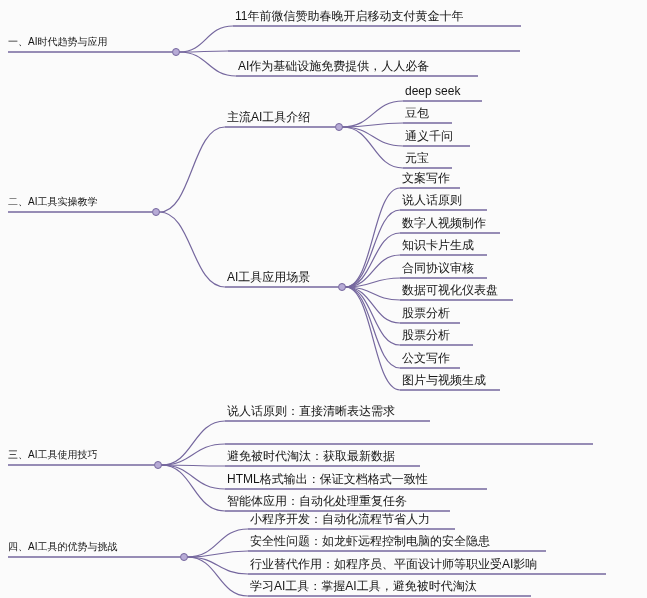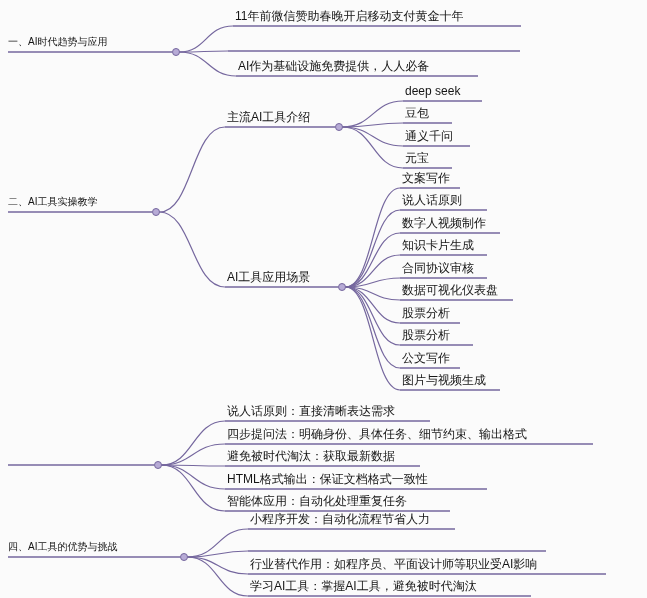--- a/index.html
+++ b/index.html
@@ -117,20 +117,21 @@
     <circle cx="176" cy="52" r="3.5"></circle>
     <circle cx="156" cy="212" r="3.5"></circle>
     <circle cx="158" cy="465" r="3.5"></circle>
     <circle cx="184" cy="557" r="3.5"></circle>
     <circle cx="339" cy="127" r="3.5"></circle>
     <circle cx="342" cy="287" r="3.5"></circle>
   </svg>
 
   <div class="node lvl1" style="left:8px;top:34px">一、AI时代趋势与应用</div>
   <div class="node lvl1" style="left:8px;top:194px">二、AI工具实操教学</div>
+  <div class="node lvl1" style="left:8px;top:447px">三、AI工具使用技巧</div>
   <div class="node lvl1" style="left:8px;top:539px">四、AI工具的优势与挑战</div>
 
   <div class="node" style="left:235px;top:8px">11年前微信赞助春晚开启移动支付黄金十年</div>
   <div class="node" style="left:238px;top:58px">AI作为基础设施免费提供，人人必备</div>
 
   <div class="node" style="left:227px;top:109px">主流AI工具介绍</div>
   <div class="node" style="left:227px;top:269px">AI工具应用场景</div>
 
   <div class="node" style="left:405px;top:83px">deep seek</div>
   <div class="node" style="left:405px;top:105px">豆包</div>
@@ -142,22 +143,22 @@
   <div class="node" style="left:402px;top:215px">数字人视频制作</div>
   <div class="node" style="left:402px;top:237px">知识卡片生成</div>
   <div class="node" style="left:402px;top:260px">合同协议审核</div>
   <div class="node" style="left:402px;top:282px">数据可视化仪表盘</div>
   <div class="node" style="left:402px;top:305px">股票分析</div>
   <div class="node" style="left:402px;top:327px">股票分析</div>
   <div class="node" style="left:402px;top:350px">公文写作</div>
   <div class="node" style="left:402px;top:372px">图片与视频生成</div>
 
   <div class="node" style="left:227px;top:403px">说人话原则：直接清晰表达需求</div>
-  <div class="node" style="left:227px;top:426px">四步提问法：明确身份、具体任务、细节约束、输出格式</div>
   <div class="node" style="left:227px;top:448px">避免被时代淘汰：获取最新数据</div>
   <div class="node" style="left:227px;top:493px">智能体应用：自动化处理重复任务</div>
   <div class="node" style="left:227px;top:471px">HTML格式输出：保证文档格式一致性</div>
 
   <div class="node" style="left:250px;top:511px">小程序开发：自动化流程节省人力</div>
+  <div class="node" style="left:250px;top:533px">安全性问题：如龙虾远程控制电脑的安全隐患</div>
   <div class="node" style="left:250px;top:556px">行业替代作用：如程序员、平面设计师等职业受AI影响</div>
   <div class="node" style="left:250px;top:578px">学习AI工具：掌握AI工具，避免被时代淘汰</div>
 
 </div>
 
 </body></html>

